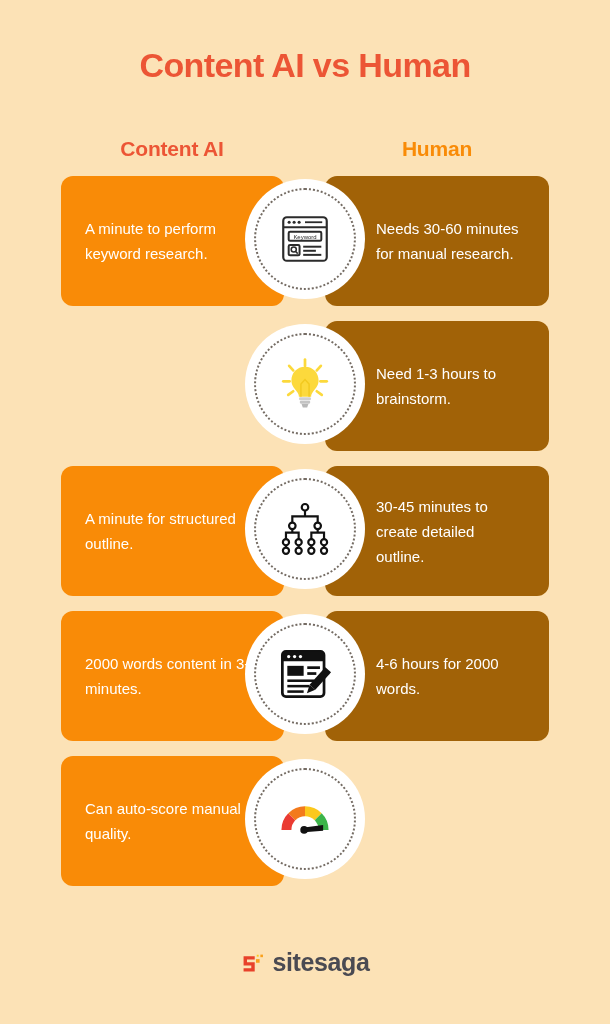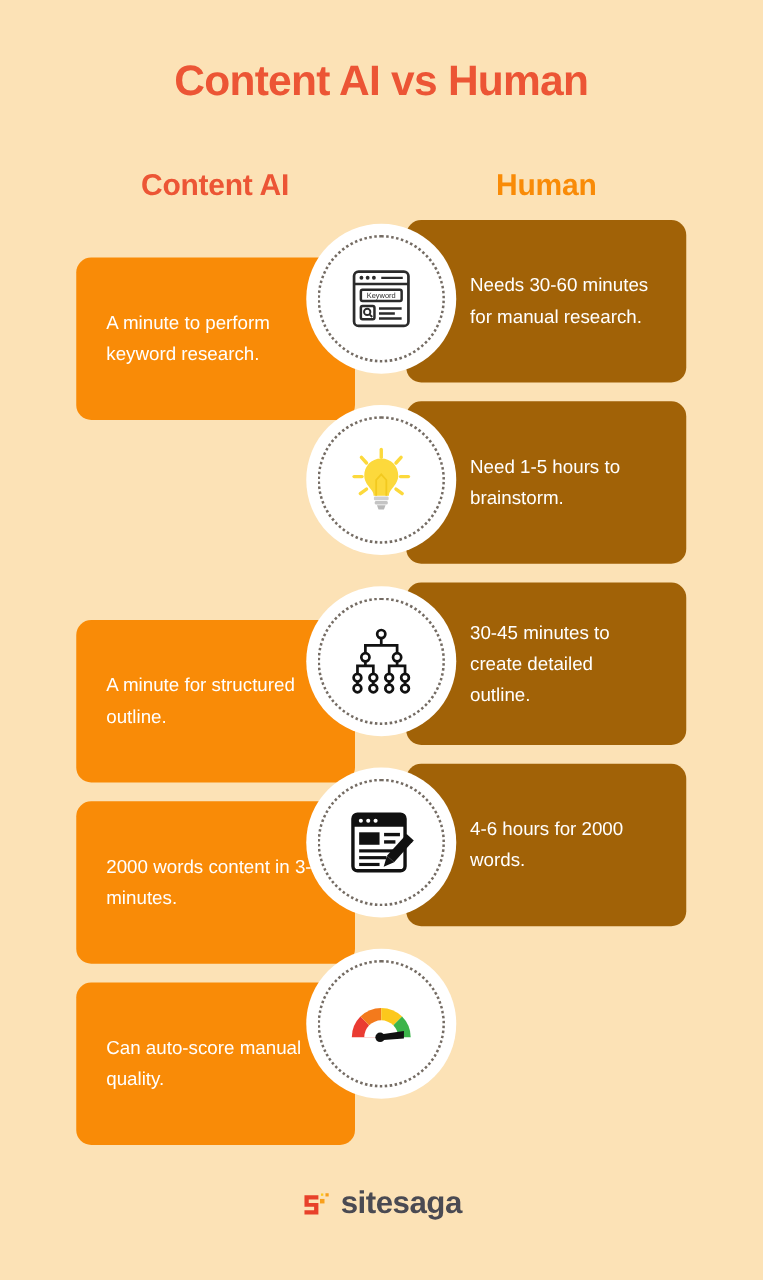--- a/index.html
+++ b/index.html
@@ -39,21 +39,21 @@
   
   .col-headers {
     position: absolute;
     top: 136px;
     left: 0;
     width: 610px;
     height: 28px;
   }
   .col-header {
     position: absolute;
-    font-size: 24px;
+    font-size: 21px;
     font-weight: bold;
     letter-spacing: -0.2px;
     line-height: 26px;
   }
   .col-header.left {
     left: 61px;
     width: 222px;
     text-align: center;
     color: #ec5535;
   }
@@ -87,21 +87,20 @@
     color: #ffffff;
     font-size: 15px;
     line-height: 25px;
   }
   .card.left {
     left: 61px;
     width: 223px;
     background: #f98b07;
     padding: 0 24px 0 24px;
     justify-content: flex-start;
-    margin-top: 30px;
   }
   .card.right {
     left: 325px;
     width: 224px;
     background: #a16207;
     padding: 0 24px 0 51px;
   }
   .card-text {
     display: block;
   }
@@ -204,21 +203,21 @@
             <line x1="30" y1="40.5" x2="50" y2="40.5" stroke="#2b2b2b" stroke-width="2.2"></line>
             <line x1="30" y1="45" x2="44" y2="45" stroke="#2b2b2b" stroke-width="2.2"></line>
             <line x1="30" y1="49.5" x2="50" y2="49.5" stroke="#2b2b2b" stroke-width="2.2"></line>
           </svg>
         </span>
       </div>
     </div>
 
     <div class="row">
       <div class="card right">
-        <span class="card-text">Need 1-5 hours to brainstorm.</span>
+        <span class="card-text">Need 1-3 hours to brainstorm.</span>
       </div>
       <div class="icon-badge">
         <span class="dots-ring"></span>
         <span class="glyph">
           <svg viewBox="0 0 64 64" width="58" height="58">
             <g stroke="#fcd93c" stroke-width="3" stroke-linecap="round">
               <line x1="32" y1="5" x2="32" y2="12"></line>
               <line x1="14.5" y1="12" x2="19" y2="17"></line>
               <line x1="49.5" y1="12" x2="45" y2="17"></line>
               <line x1="8" y1="29" x2="15" y2="29"></line>

